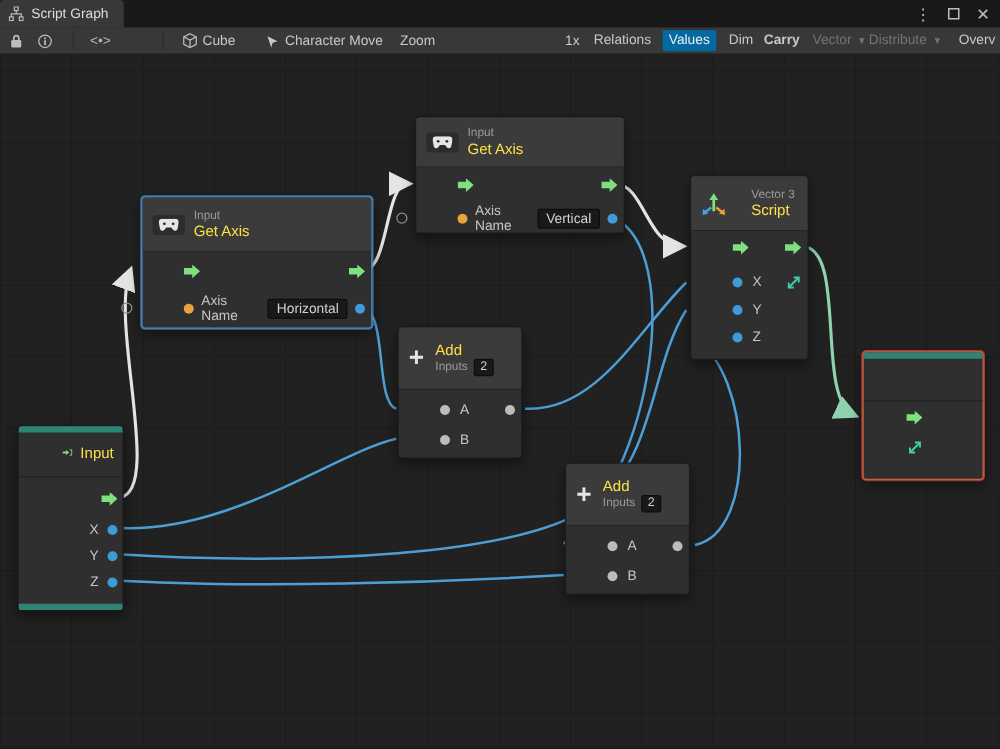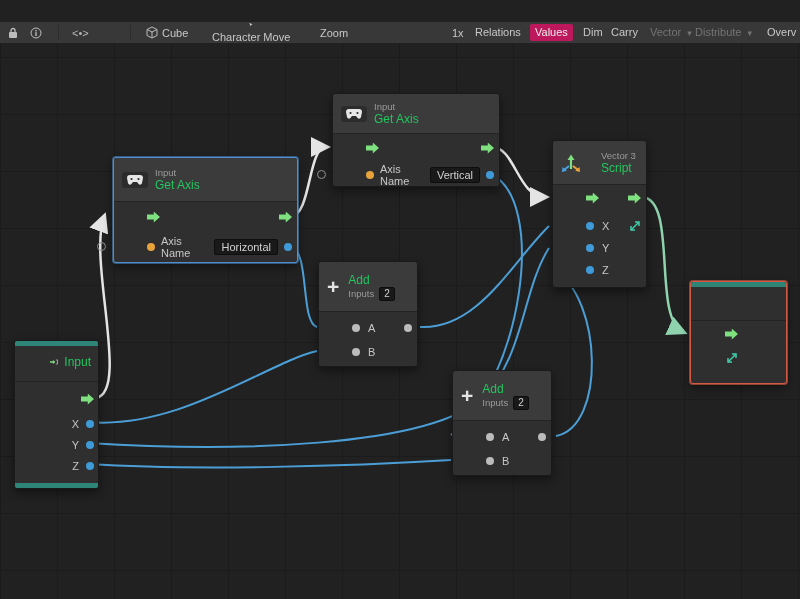--- a/index.html
+++ b/index.html
@@ -11,39 +11,39 @@
        gap:6px;padding:0 12px 0 7px;font-size:11px;color:#dcdcdc;border-radius:3px 3px 0 0;}
   .win-controls{position:absolute;right:8px;top:0;height:22px;display:flex;align-items:center;gap:13px;
                 color:#bdbdbd;font-size:13px;}
   .win-controls span{cursor:default;}
   
   .toolbar{position:absolute;top:22px;left:0;right:0;height:21px;background:#383838;
            border-bottom:1px solid #191919;font-size:11px;color:#c8c8c8;}
   .titem{position:absolute;top:0;height:21px;display:flex;align-items:center;gap:4px;white-space:nowrap;}
   .tsep{position:absolute;top:3px;width:1px;height:15px;background:#2c2c2c;}
   .tbtn{position:absolute;top:2px;height:17px;line-height:17px;padding:0 5px;border-radius:2px;}
-  .tbtn.active{background:#be185d;color:#eee;}
+  .tbtn.active{background:#0369a1;color:#eee;}
   .tbtn.disabled{color:#747474;}
   .slider-track{position:absolute;left:356px;top:32px;width:90px;height:2px;background:#5e5e5e;border-radius:1px;}
   .slider-handle{position:absolute;left:437px;top:27px;width:11px;height:11px;border-radius:50%;
                  background:#a0a0a0;border:1px solid #4a4a4a;box-sizing:border-box;}
   
   .canvas{position:absolute;top:43px;left:0;width:800px;height:556px;background-color:#212121;
           background-image:linear-gradient(#1b1b1b 1px,transparent 1px),
                            linear-gradient(90deg,#1b1b1b 1px,transparent 1px);
           background-size:57px 57px;background-position:0px 14px;}
   .wires{position:absolute;left:0;top:0;width:800px;height:599px;pointer-events:none;}
   
   .node{position:absolute;background:#2f2f2f;border:1px solid #1a1a1a;border-radius:3px;
         box-shadow:0 4px 10px rgba(0,0,0,.45);box-sizing:border-box;}
   .node-header{position:absolute;left:0;top:0;right:0;background:#3b3b3b;border-bottom:1px solid #232323;
         border-radius:3px 3px 0 0;display:flex;align-items:center;gap:7px;padding:0 8px;box-sizing:border-box;}
   .hdr-text{display:flex;flex-direction:column;justify-content:center;}
   .node-cat{font-size:9.5px;color:#9b9b9b;line-height:11px;}
-  .node-title{font-size:12px;color:#22c55e;line-height:14px;}
+  .node-title{font-size:12px;color:#fde047;line-height:14px;}
   .row{position:absolute;left:0;right:0;display:flex;align-items:center;font-size:11px;color:#c6c6c6;box-sizing:border-box;margin-left:28px;}
   .dot{width:8px;height:8px;border-radius:50%;flex:none;}
   .dot.blue{background:#3e9bd8;}
   .dot.orange{background:#e8a33d;}
   .dot.gray{background:#bcbcbc;}
   .hollow{position:absolute;width:7px;height:7px;border:1.5px solid #8f8f8f;border-radius:50%;background:transparent;z-index:3;}
   .flow-arrow{width:13px;height:11px;background:#7ee07e;flex:none;
       clip-path:polygon(0 27%,52% 27%,52% 0,100% 50%,52% 100%,52% 73%,0 73%);}
   .field{background:#191919;border:1px solid #0d0d0d;border-radius:2px;padding:1px 6px;font-size:11px;color:#d2d2d2;}
   .mini-field{background:#191919;border:1px solid #0d0d0d;border-radius:2px;padding:0 4px;font-size:10px;
@@ -56,20 +56,38 @@
   .selected-red{border:1px solid #d25a43;box-shadow:0 0 0 1px rgba(210,90,67,.65),0 4px 10px rgba(0,0,0,.45);}
   .event-bar{position:absolute;left:0;right:0;height:5px;background:#2e8577;}
   .event-bar.top{top:0;border-radius:2px 2px 0 0;}
   .event-bar.bottom{bottom:0;border-radius:0 0 2px 2px;}
 </style>
 </head>
 <body>
 
 <div class="screen">
 
+  <div class="tabbar">
+    <div class="tab">
+      <svg width="12" height="12" viewBox="0 0 12 12">
+        <rect x="4.5" y="0.5" width="3" height="3" fill="none" stroke="#bbb"></rect>
+        <rect x="0.5" y="8.5" width="3" height="3" fill="none" stroke="#bbb"></rect>
+        <rect x="8.5" y="8.5" width="3" height="3" fill="none" stroke="#bbb"></rect>
+        <path d="M6,3.5 V6 M2,8.5 V6 H10 V8.5" stroke="#bbb" fill="none"></path>
+      </svg>
+      <span>Script Graph</span>
+    </div>
+    <div class="win-controls">
+      <span>⋮</span>
+      <svg width="10" height="10" viewBox="0 0 10 10">
+        <rect x="1" y="1" width="8" height="8" fill="none" stroke="#bdbdbd" stroke-width="1.2"></rect>
+      </svg>
+      <span>✕</span>
+    </div>
+  </div>
 
   <div class="toolbar">
     <div class="titem" style="left:8px;">
       <svg width="10" height="12" viewBox="0 0 10 12">
         <rect x="1" y="5" width="8" height="6" rx="1" fill="#bdbdbd"></rect>
         <path d="M3,5 V3.5 a2,2 0 0 1 4,0 V5" stroke="#bdbdbd" stroke-width="1.3" fill="none"></path>
       </svg>
     </div>
     <div class="titem" style="left:30px;">
       <svg width="12" height="12" viewBox="0 0 12 12">
@@ -83,38 +101,38 @@
       <span>&lt;•&gt;</span>
     </div>
     <div class="tsep" style="left:130px;"></div>
     <div class="titem" style="left:146px;text-align:center;">
       <svg width="12" height="13" viewBox="0 0 12 13">
         <path d="M6,1 L11,3.5 V9.5 L6,12 L1,9.5 V3.5 Z" fill="none" stroke="#bdbdbd"></path>
         <path d="M1,3.5 L6,6 L11,3.5 M6,6 V12" stroke="#bdbdbd" fill="none"></path>
       </svg>
       <span>Cube</span>
     </div>
-    <div class="titem" style="left:212px;flex-direction:column;">
+    <div class="titem" style="left:212px;">
       <svg width="12" height="12" viewBox="0 0 12 12">
         <path d="M2,2 L10,6 L6.2,7.2 L5,11 Z" fill="#c8c8c8"></path>
       </svg>
       <span>Character Move</span>
     </div>
     <div class="titem" style="left:320px;">
       <span>Zoom</span>
     </div>
     <div class="slider-track"></div>
     <div class="slider-handle"></div>
     <div class="titem" style="left:452px;">
       <span>1x</span>
     </div>
     <div class="tbtn" style="left:470px;">Relations</div>
     <div class="tbtn active" style="left:530px;">Values</div>
     <div class="tbtn" style="left:578px;">Dim</div>
-    <div class="tbtn" style="left:606px;">Carry</div>
+    <div class="tbtn" style="left:606px;font-weight:bold;">Carry</div>
     <div class="tbtn disabled" style="left:645px;">
       <span>Vector</span>
       <span style="font-size:9px;margin-left:3px;">▾</span>
     </div>
     <div class="tbtn disabled" style="left:690px;">
       <span>Distribute</span>
       <span style="font-size:9px;margin-left:3px;">▾</span>
     </div>
     <div class="tbtn" style="left:762px;">Overv</div>
   </div>

